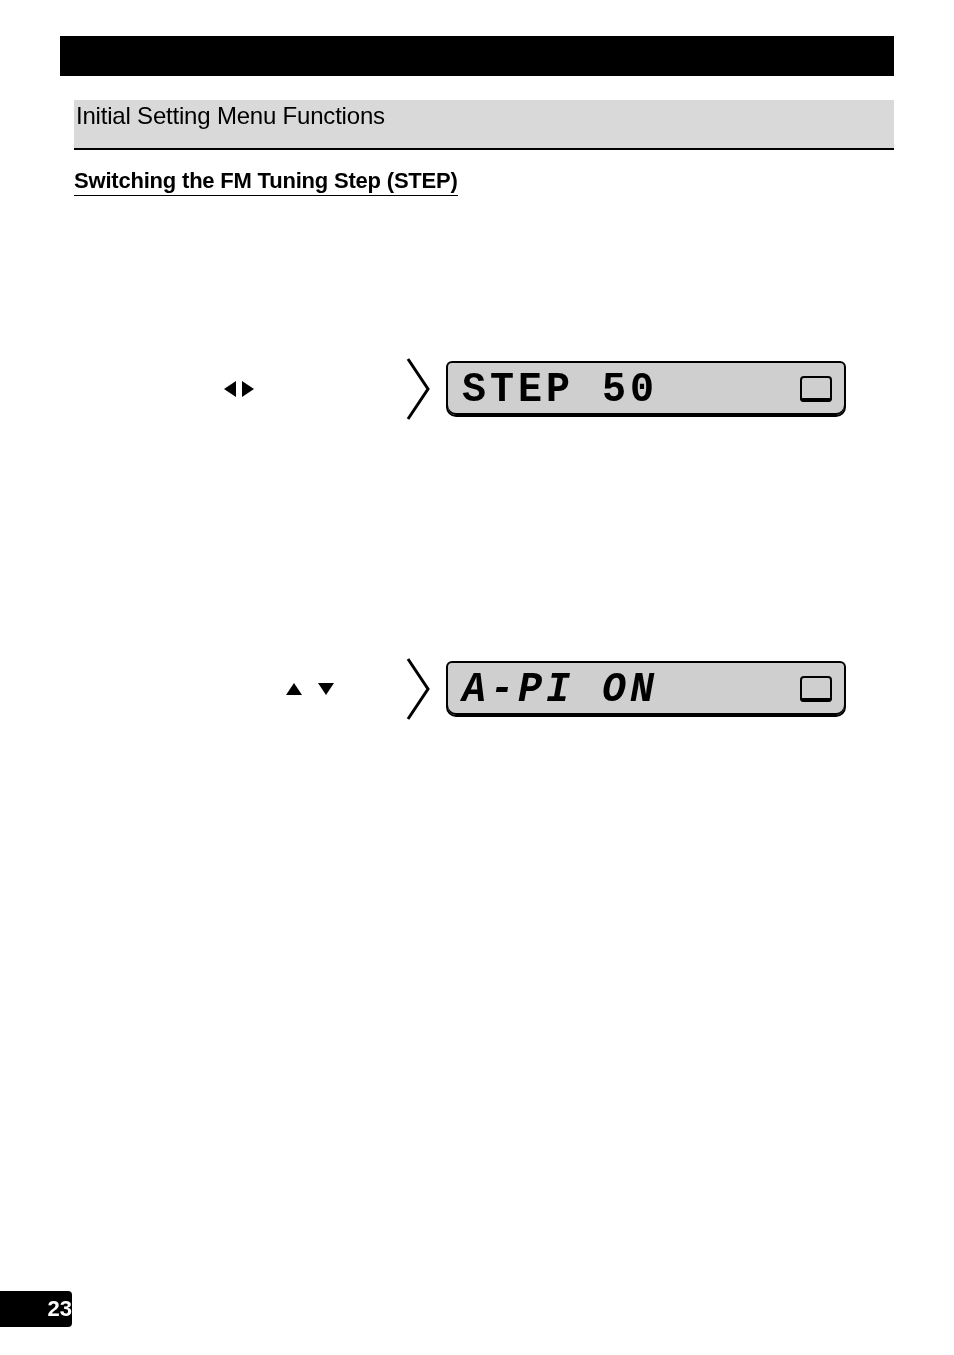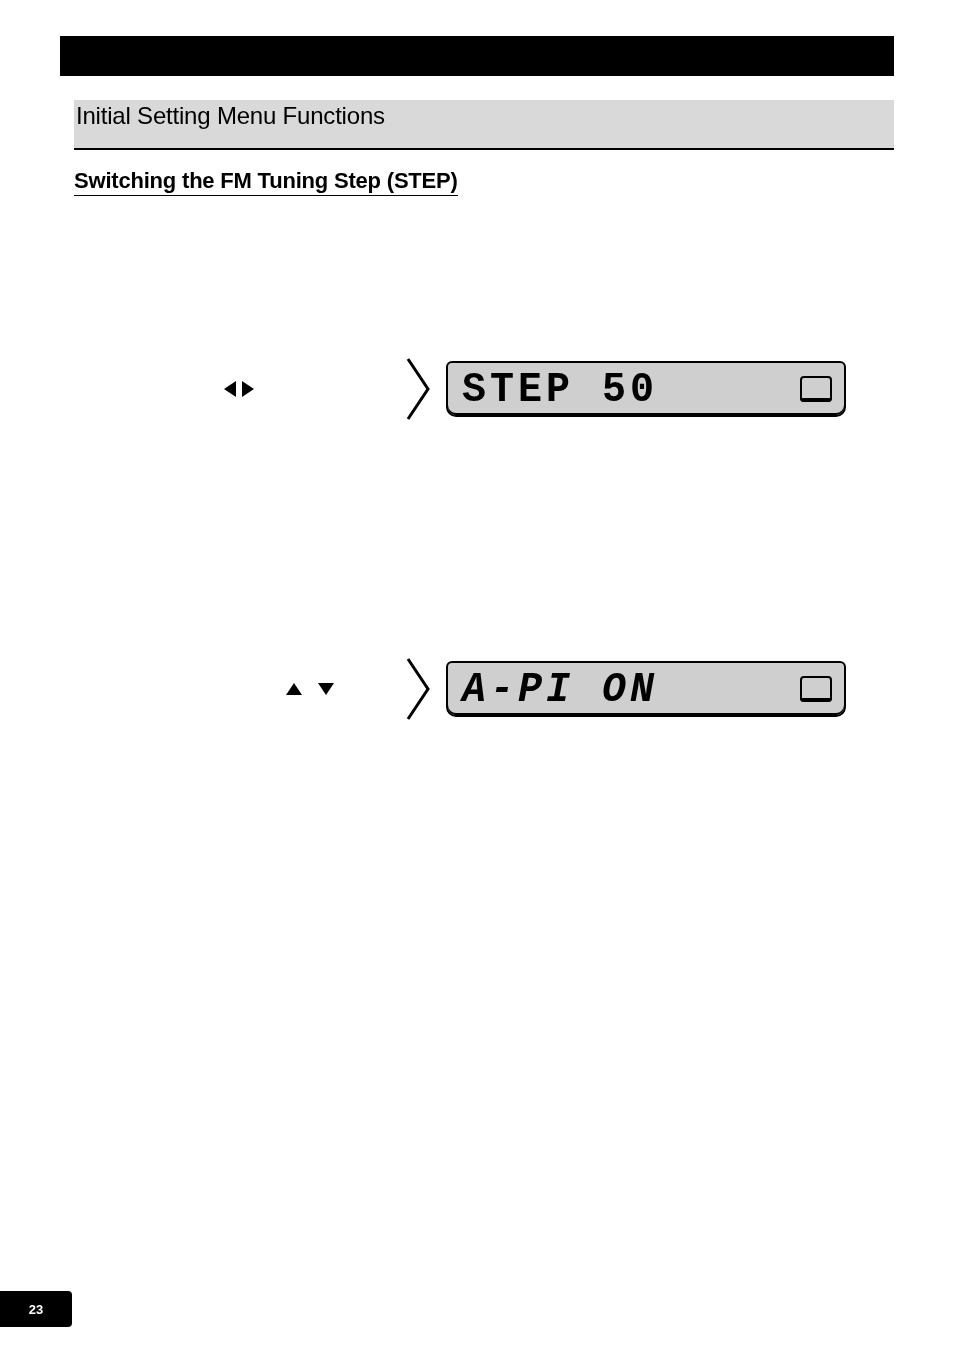--- a/index.html
+++ b/index.html
@@ -104,25 +104,25 @@
     border-radius: 0 0 4px 4px;
   }
   .page-tab {
     position: absolute;
     bottom: 28px;
     left: 0;
     width: 72px;
     height: 36px;
     background: #000;
     color: #fff;
-    font-size: 13px;
+    font-size: 22px;
     font-weight: 700;
     display: flex;
     align-items: center;
-    justify-content: center;
+    justify-content: flex-end;
     border-radius: 0 4px 4px 0;
   }
   .tri {
     display: inline-block;
   }
   .tri-left {
     width: 0; height: 0;
     border-top: 8px solid transparent;
     border-bottom: 8px solid transparent;
     border-right: 12px solid #000;

